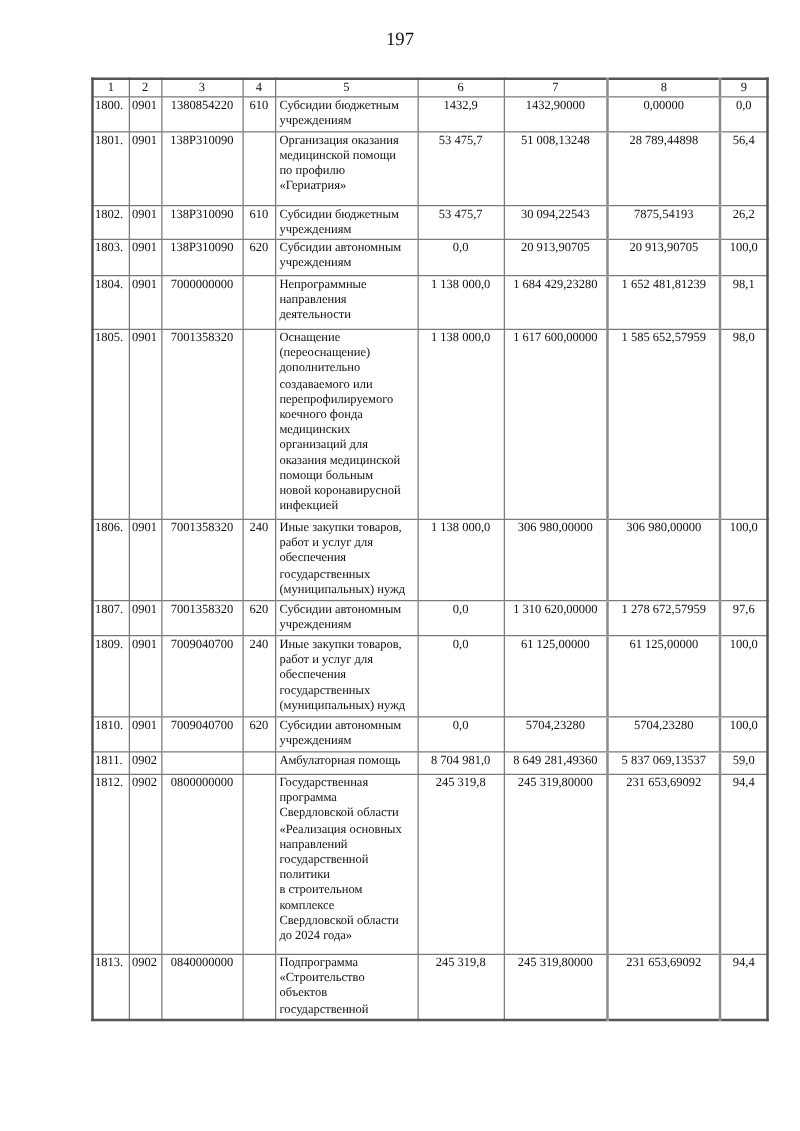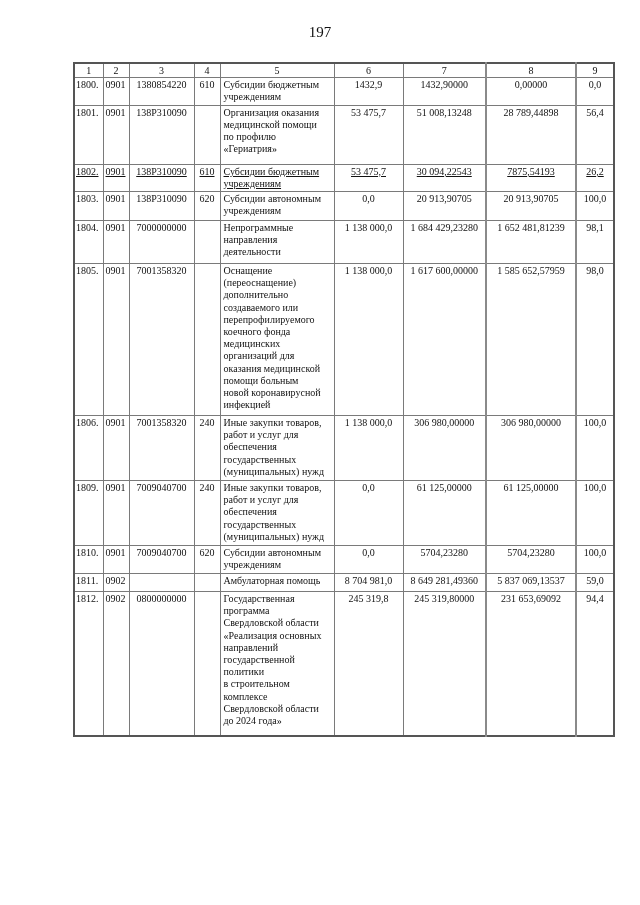--- a/index.html
+++ b/index.html
@@ -71,21 +71,21 @@
         <td class="c4"></td>
         <td class="c5">Организация оказания
 медицинской помощи
 по профилю
 «Гериатрия»</td>
         <td class="num">53 475,7</td>
         <td class="num">51 008,13248</td>
         <td class="num c8">28 789,44898</td>
         <td class="num c9">56,4</td>
       </tr>
-      <tr style="height: 25px; text-decoration: underline;">
+      <tr style="height: 25px;">
         <td class="c1">1802.</td>
         <td class="c2">0901</td>
         <td class="c3">138P310090</td>
         <td class="c4">610</td>
         <td class="c5">Субсидии бюджетным
 учреждениям</td>
         <td class="num">53 475,7</td>
         <td class="num">30 094,22543</td>
         <td class="num c8">7875,54193</td>
         <td class="num c9">26,2</td>
@@ -145,20 +145,32 @@
         <td class="c5">Иные закупки товаров,
 работ и услуг для
 обеспечения
 государственных
 (муниципальных) нужд</td>
         <td class="num">1 138 000,0</td>
         <td class="num">306 980,00000</td>
         <td class="num c8">306 980,00000</td>
         <td class="num c9">100,0</td>
       </tr>
+      <tr style="height: 28px;">
+        <td class="c1">1807.</td>
+        <td class="c2">0901</td>
+        <td class="c3">7001358320</td>
+        <td class="c4">620</td>
+        <td class="c5">Субсидии автономным
+учреждениям</td>
+        <td class="num">0,0</td>
+        <td class="num">1 310 620,00000</td>
+        <td class="num c8">1 278 672,57959</td>
+        <td class="num c9">97,6</td>
+      </tr>
       <tr style="height: 65px;">
         <td class="c1">1809.</td>
         <td class="c2">0901</td>
         <td class="c3">7009040700</td>
         <td class="c4">240</td>
         <td class="c5">Иные закупки товаров,
 работ и услуг для
 обеспечения
 государственных
 (муниципальных) нужд</td>
@@ -204,14 +216,28 @@
 политики
 в строительном
 комплексе
 Свердловской области
 до 2024 года»</td>
         <td class="num">245 319,8</td>
         <td class="num">245 319,80000</td>
         <td class="num c8">231 653,69092</td>
         <td class="num c9">94,4</td>
       </tr>
+      <tr style="height: 50px;">
+        <td class="c1">1813.</td>
+        <td class="c2">0902</td>
+        <td class="c3">0840000000</td>
+        <td class="c4"></td>
+        <td class="c5">Подпрограмма
+«Строительство
+объектов
+государственной</td>
+        <td class="num">245 319,8</td>
+        <td class="num">245 319,80000</td>
+        <td class="num c8">231 653,69092</td>
+        <td class="num c9">94,4</td>
+      </tr>
     </tbody>
 </table>
 
 </body></html>

